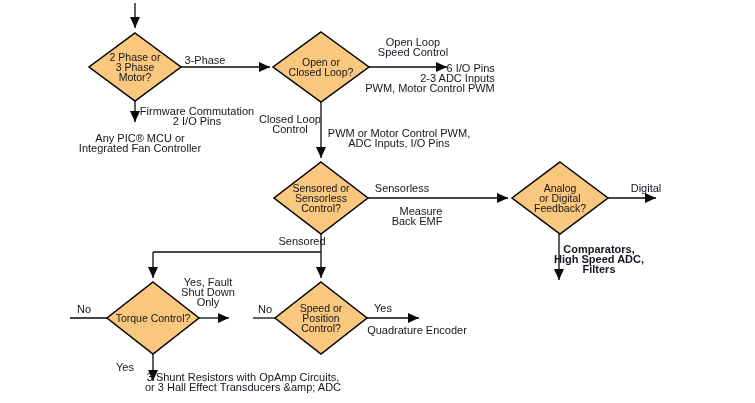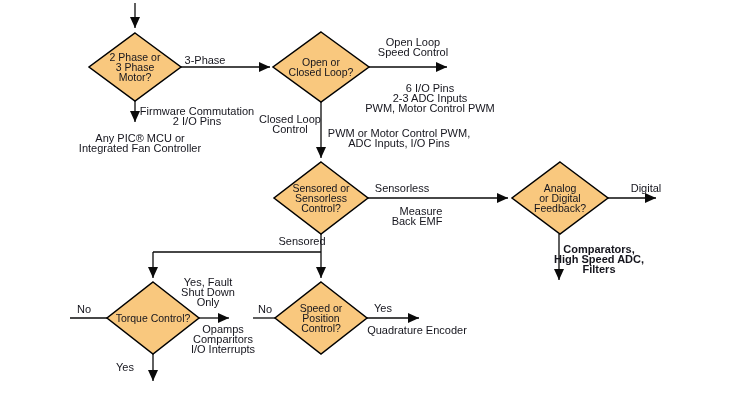--- a/index.html
+++ b/index.html
@@ -77,40 +77,39 @@
 Position
 Control?</div>
 
   <div class="lbl" style="left:205px; top:60px;">3-Phase</div>
   <div class="lbl" style="left:197px; top:116px;">Firmware Commutation
 2 I/O Pins</div>
   <div class="lbl" style="left:140px; top:143px;">Any PIC® MCU or
 Integrated Fan Controller</div>
   <div class="lbl" style="left:413px; top:47px;">Open Loop
 Speed Control</div>
-  <div class="lbl" style="left:430px; top:98px;">6 I/O Pins
+  <div class="lbl" style="left:430px; top:78px;text-align:right;">6 I/O Pins
 2-3 ADC Inputs
 PWM, Motor Control PWM</div>
   <div class="lbl" style="left:290px; top:124px;">Closed Loop
 Control</div>
   <div class="lbl" style="left:399px; top:138px;">PWM or Motor Control PWM,
 ADC Inputs, I/O Pins</div>
   <div class="lbl" style="left:402px; top:188px;">Sensorless</div>
   <div class="lbl" style="left:417px; top:216px;text-align:right;">Measure
 Back EMF</div>
   <div class="lbl" style="left:282px; top:241px;padding-left:40px;">Sensored</div>
   <div class="lbl" style="left:646px; top:188px;">Digital</div>
   <div class="lbl" style="left:599px; top:259px;font-weight:bold;">Comparators,
 High Speed ADC,
 Filters</div>
   <div class="lbl" style="left:84px;  top:309px;">No</div>
   <div class="lbl" style="left:208px; top:292px;">Yes, Fault
 Shut Down
 Only</div>
-  <div class="lbl" style="left:223px; top:339px;">Opamps
-Comparitors
-I/O Interrupts</div>
   <div class="lbl" style="left:125px; top:367px;">Yes</div>
+  <div class="lbl" style="left:243px; top:382px;">3 Shunt Resistors with OpAmp Circuits,
+or 3 Hall Effect Transducers &amp;amp; ADC</div>
   <div class="lbl" style="left:265px; top:309px;">No</div>
   <div class="lbl" style="left:383px; top:308px;">Yes</div>
   <div class="lbl" style="left:417px; top:330px;">Quadrature Encoder</div>
 
 </div>
 
 </body></html>

